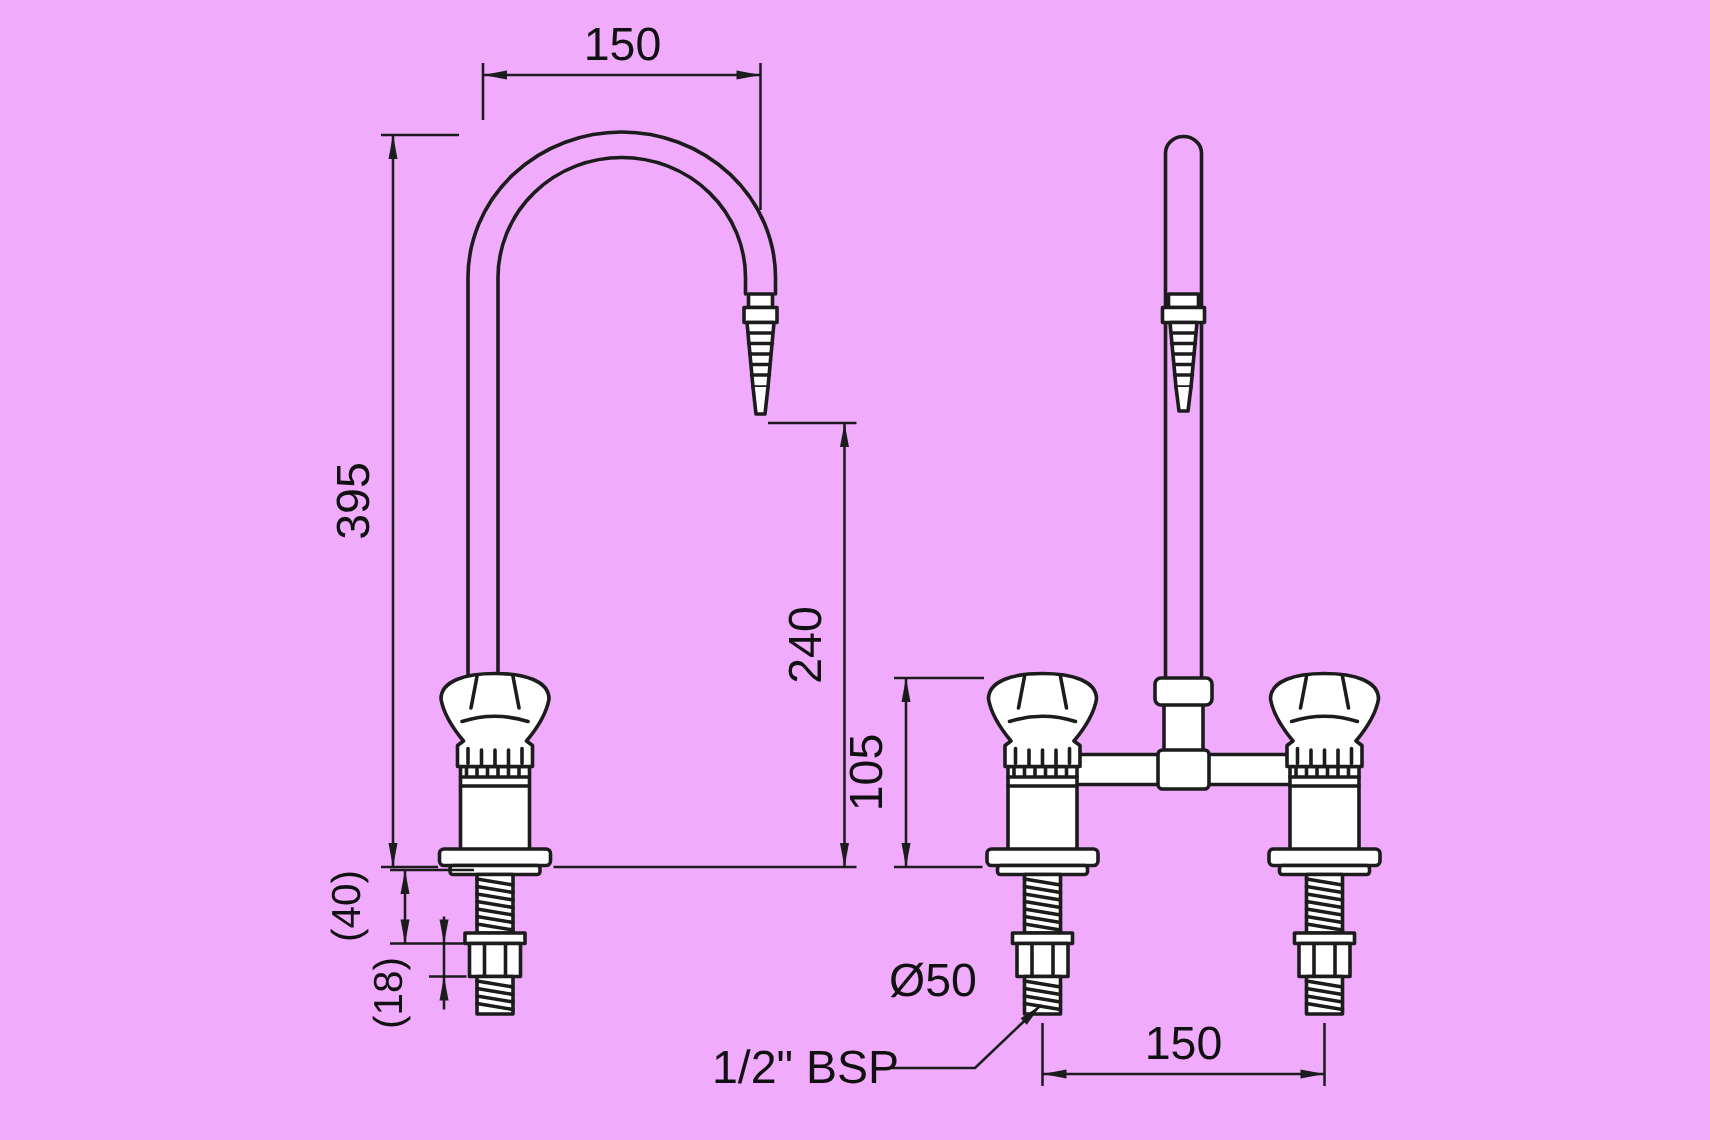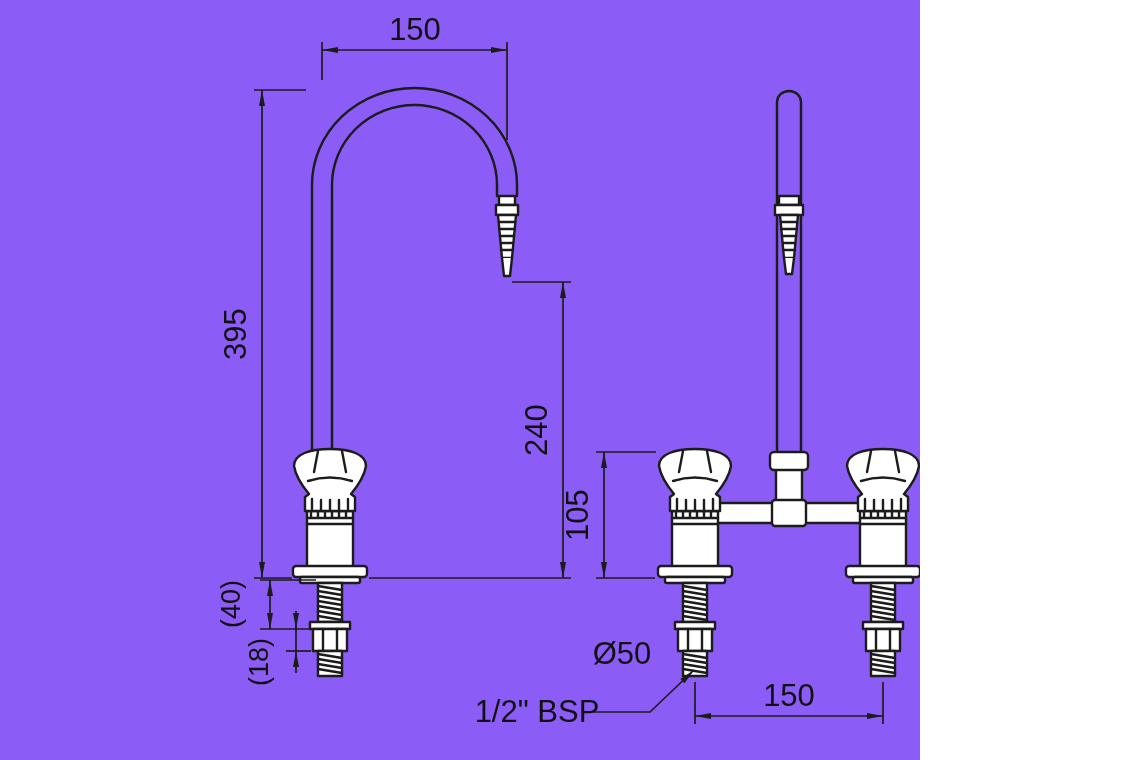--- a/index.html
+++ b/index.html
@@ -1,16 +1,16 @@
 <!DOCTYPE html>
 <html><head>
 <meta charset="utf-8">
 <style>
   html,body{margin:0;padding:0;background:#fff;}
-  .canvas{width:920px;height:760px;background:#8b5cf6;position:relative;overflow:hidden;}
+  .canvas{width:1140px;height:760px;background:#f0abfc;position:relative;overflow:hidden;}
   svg{font-family:"Liberation Sans", sans-serif;}
   .obj{stroke:#1c1c1c;stroke-width:2.4;fill:none;stroke-linecap:round;stroke-linejoin:round;}
   .dim{stroke:#1c1c1c;stroke-width:1.7;fill:none;stroke-linecap:butt;}
   .lbl{fill:#111;stroke:none;font-size:31px;}
   .lbl-sm{fill:#111;stroke:none;font-size:27px;}
 </style>
 </head>
 <body>
 
 <div class="canvas">

